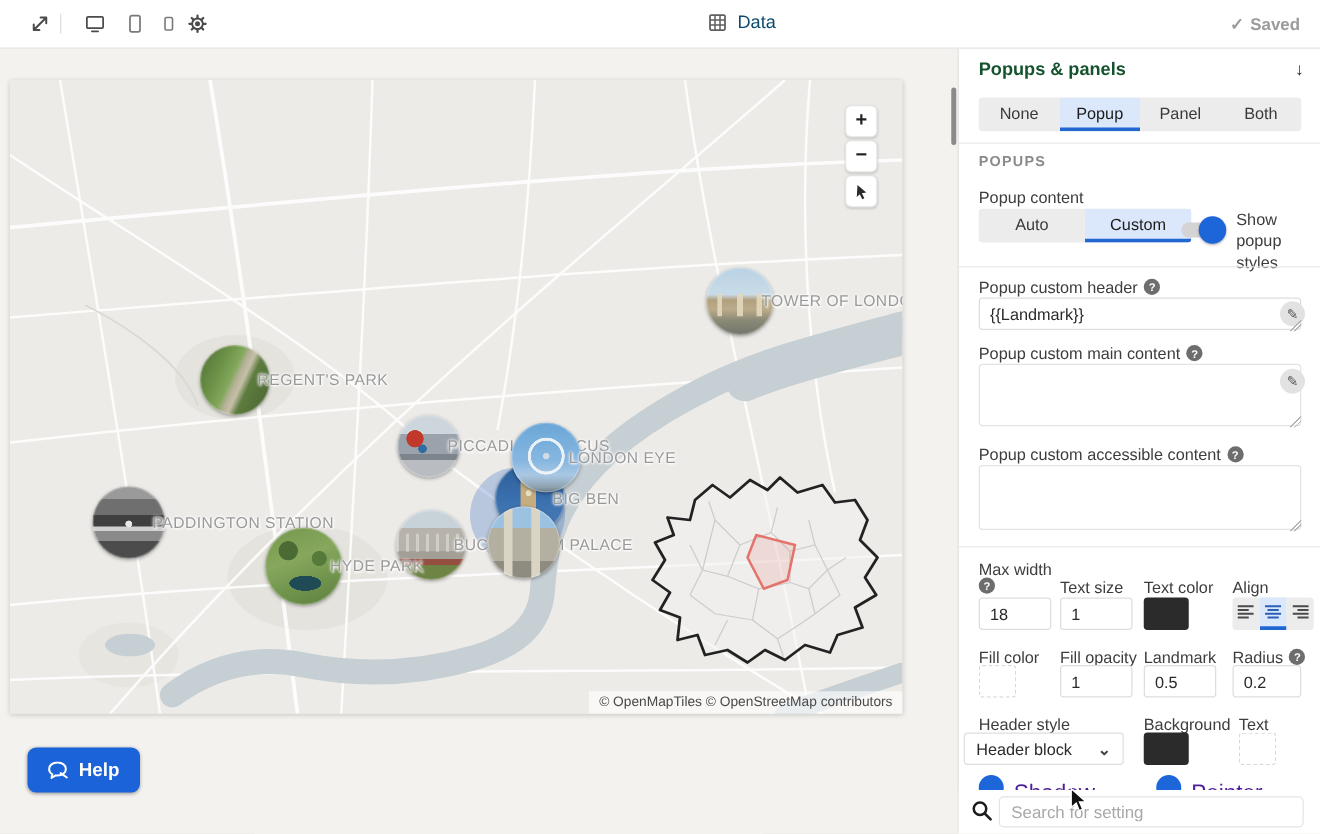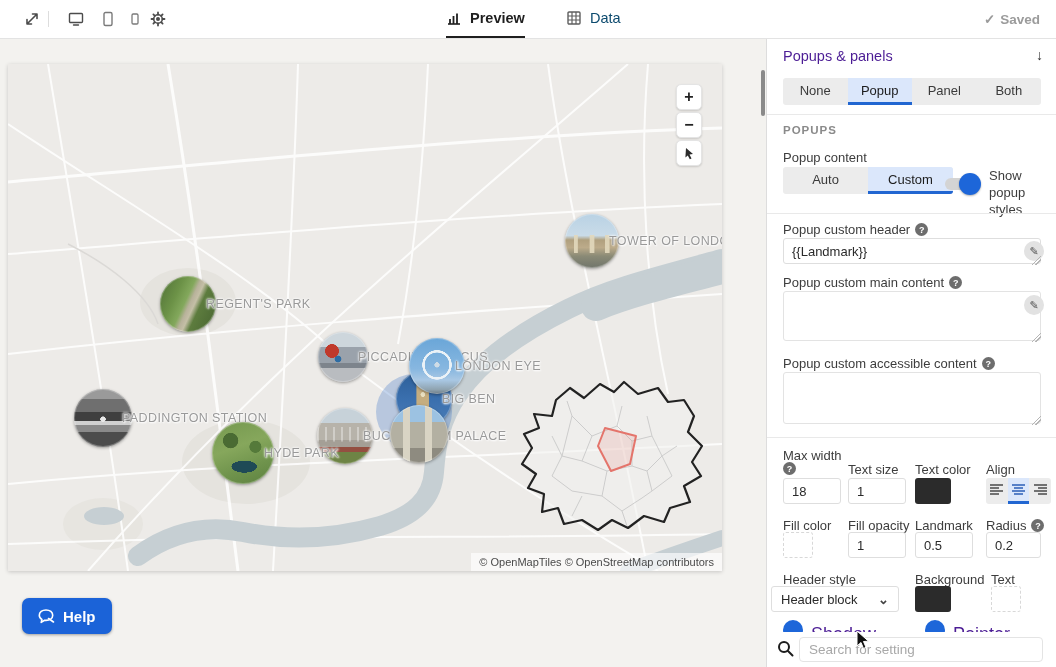--- a/index.html
+++ b/index.html
@@ -59,21 +59,21 @@
     radial-gradient(circle at 50% 52%,#e8e8e8 0 6%,transparent 7%),
     linear-gradient(180deg,#9a9a9a 0 18%,#6f6f6f 18% 40%,#3f3f3f 40% 55%,#d0d0d0 56% 62%,#8a8a8a 62% 75%,#4c4c4c 75% 100%);}
 
   
   .help-btn{position:absolute;left:22px;top:598px;height:36px;padding:0 16px;background:#1b63d8;border:none;border-radius:7px;color:#fff;font-weight:bold;font-size:15px;display:flex;align-items:center;gap:8px;box-shadow:0 1px 3px rgba(0,0,0,.35);cursor:pointer;font-family:"Liberation Sans",sans-serif;}
 
   
   .panel{position:absolute;left:766px;top:38px;width:290px;height:629px;background:#fff;border-left:1px solid #ddd;z-index:20;}
   .panel-scrollbar{position:absolute;left:761px;top:70px;width:4px;height:46px;background:#8a8a8a;border-radius:2px;z-index:25;}
   .p-abs{position:absolute;}
-  .panel-title{left:16px;top:10px;font-size:14.5px;font-weight:normal;color:#4c1d95;}
+  .panel-title{left:16px;top:10px;font-size:14.5px;font-weight:bold;color:#14532d;}
   .collapse{right:14px;top:9px;font-size:14px;color:#333;cursor:pointer;}
   .seg{display:flex;background:#ececec;border-radius:3px;overflow:hidden;}
   .seg-cell{flex:1;text-align:center;font-size:13px;color:#3a3a3a;padding:5px 0 4px;cursor:pointer;border-bottom:3px solid transparent;box-sizing:border-box;}
   .seg-cell.sel{background:#dbe7fb;border-bottom:3px solid #2166d1;color:#1c1c1c;}
   .hr{left:0;right:0;height:1px;background:#e9e9e9;}
   .sec-label{left:16px;font-size:11.5px;font-weight:bold;letter-spacing:1px;color:#8a8a8a;}
   .f-label{font-size:13px;color:#3d3d3d;display:flex;align-items:center;gap:5px;}
   .q-badge{display:inline-flex;width:13px;height:13px;border-radius:50%;background:#6d6d6d;color:#fff;font-size:9px;font-weight:bold;align-items:center;justify-content:center;}
   .t-input{position:absolute;box-sizing:border-box;border:1px solid #dedede;border-radius:3px;background:#fff;font-size:13px;color:#2a2a2a;padding:0 8px;font-family:"Liberation Sans",sans-serif;}
   .t-area{position:absolute;box-sizing:border-box;border:1px solid #e3e3e3;border-radius:3px;background:#fff;}
@@ -116,27 +116,20 @@
     </svg>
     <svg class="tb-icon" style="left:127px" viewBox="0 0 16 16">
       <rect x="5" y="3" width="6" height="10" rx="1.2" stroke="#7a7a7a" stroke-width="1.3" fill="none"></rect>
     </svg>
     <svg class="tb-icon" style="left:150px" viewBox="0 0 16 16">
       <circle cx="8" cy="8" r="2" fill="#4b4b4b"></circle>
       <path d="M8 1.5 v2 M8 12.5 v2 M1.5 8 h2 M12.5 8 h2 M3.4 3.4 l1.4 1.4 M11.2 11.2 l1.4 1.4 M12.6 3.4 l-1.4 1.4 M4.8 11.2 l-1.4 1.4" stroke="#4b4b4b" stroke-width="1.8" stroke-linecap="round"></path>
       <circle cx="8" cy="8" r="4.3" stroke="#4b4b4b" stroke-width="1.6" fill="none"></circle>
     </svg>
 
-    <div class="tab active" style="left:446px">
-      <svg width="16" height="16" viewBox="0 0 16 16">
-        <path d="M2 14 h12" stroke="#1f1f1f" stroke-width="1.6"></path>
-        <path d="M4 14 V9 M7.5 14 V6 M11 14 V3.5" stroke="#1f1f1f" stroke-width="1.8"></path>
-      </svg>
-      <span>Preview</span>
-    </div>
     <div class="tab inactive" style="left:566px">
       <svg width="16" height="16" viewBox="0 0 16 16">
         <rect x="2" y="2" width="12" height="12" rx="1" stroke="#5f5f5f" stroke-width="1.4" fill="none"></rect>
         <path d="M2 6 h12 M2 10 h12 M6 2 v12 M10 2 v12" stroke="#5f5f5f" stroke-width="1.2"></path>
       </svg>
       <span>Data</span>
     </div>
 
     <div class="saved">
       <span>✓</span>

